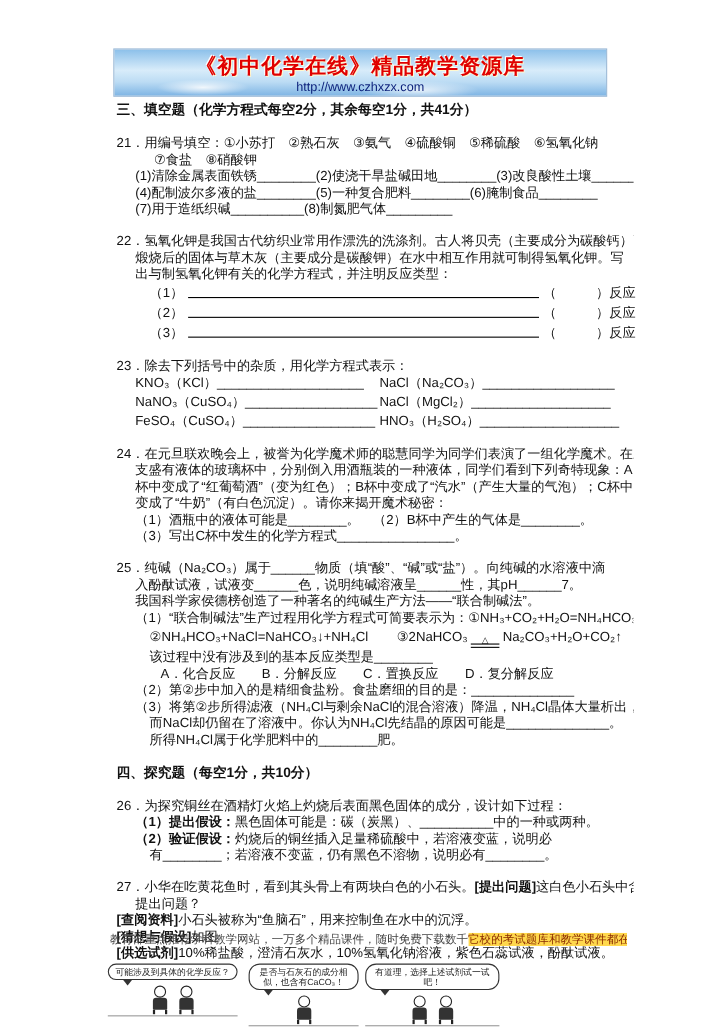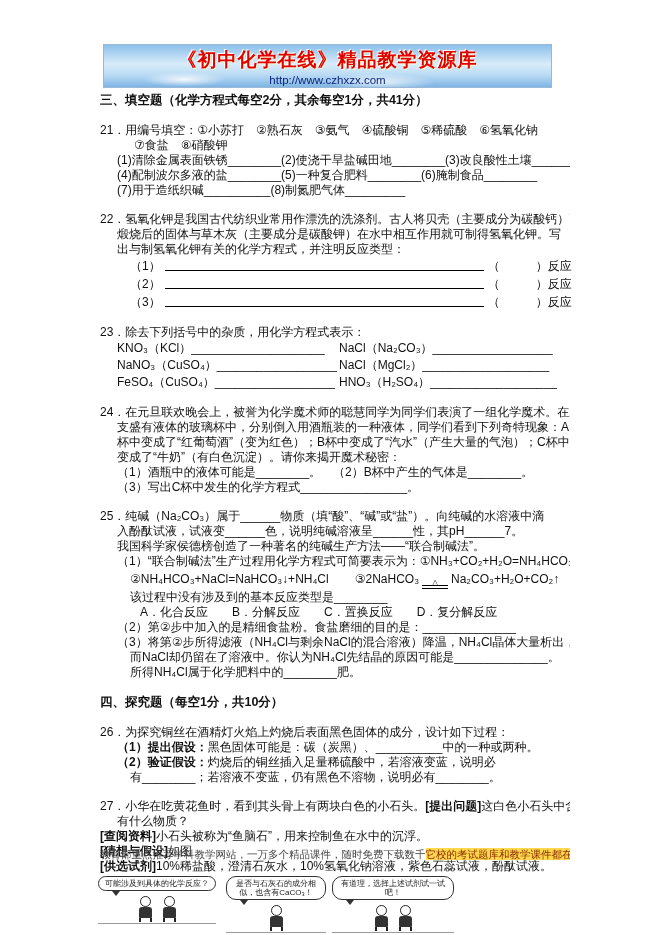--- a/index.html
+++ b/index.html
@@ -18,21 +18,21 @@
       linear-gradient(180deg,#8cc0ea 0%,#d8ecfa 45%,#bcdcf4 70%,#7fb5e4 100%);
     display:flex; flex-direction:column; align-items:center; justify-content:center;
   }
   .banner-title {
     color:#e00000; font-weight:bold; font-size:19px; letter-spacing:1px;
     text-shadow:1px 1px 0 #fff8d0, -1px -1px 0 #ffffff;
   }
   .banner-url { color:#0a1f7a; font-size:11.5px; font-weight:normal; margin-top:1px; }
 
   
-  .content { position:absolute; left:100px; top:92px; width:470px; font-size:12px; line-height:15px; }
+  .content { position:absolute; left:106px; top:92px; width:470px; font-size:12px; line-height:15px; }
   .line { white-space:nowrap; overflow:hidden; height:15px; }
   .sec  { font-weight:bold; font-size:12.5px; height:17px; line-height:17px; }
   .ind  { padding-left:17px; }
   .ind2 { padding-left:34px; }
   .ind3 { padding-left:30px; }
   .ind4 { padding-left:40px; }
   .q { margin-top:14px; }
   b { font-weight:bold; }
 
   .blankrow { display:flex; height:18px; line-height:18px; width:94%; padding-left:30px; }
@@ -170,21 +170,21 @@
       <div class="line ind">
         <b>（2）验证假设：</b><span>灼烧后的铜丝插入足量稀硫酸中，若溶液变蓝，说明必</span>
       </div>
       <div class="line ind3">有________；若溶液不变蓝，仍有黑色不溶物，说明必有________。</div>
     </div>
 
     <div class="q">
       <div class="line">
         <span>27．小华在吃黄花鱼时，看到其头骨上有两块白色的小石头。</span><b>[提出问题]</b><span>这白色小石头中含</span>
       </div>
-      <div class="line ind">有什么物质？</div>
+      <div class="line ind">提出问题？</div>
       <div class="line">
         <b>[查阅资料]</b><span>小石头被称为“鱼脑石”，用来控制鱼在水中的沉浮。</span>
       </div>
       <div class="line">
         <b>[猜想与假设]</b><span>如图</span>
       </div>
       <div class="line">
         <b>[供选试剂]</b><span>10%稀盐酸，澄清石灰水，10%氢氧化钠溶液，紫色石蕊试液，酚酞试液。</span>
       </div>
     </div>

